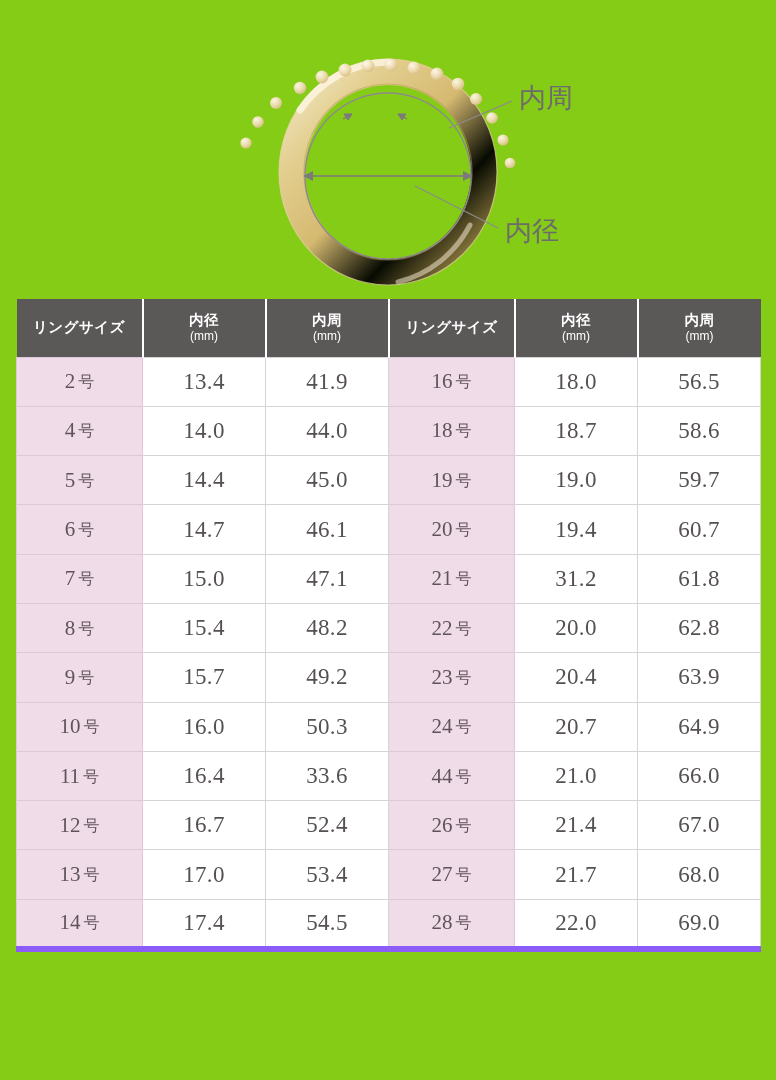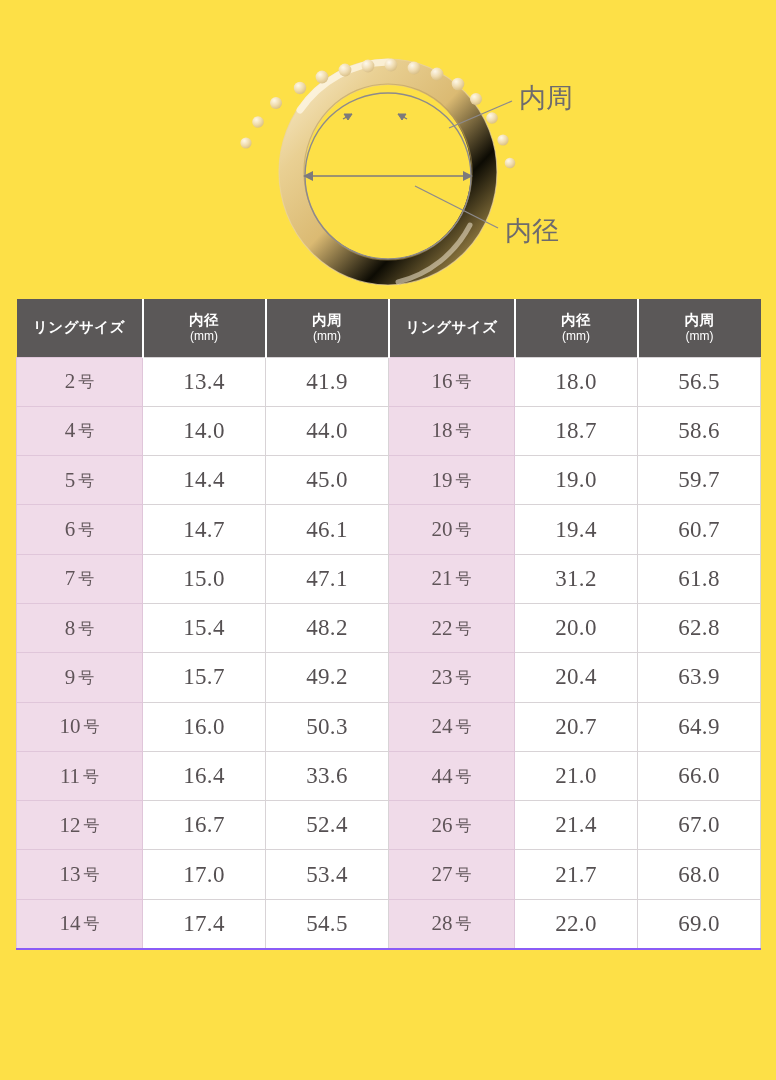--- a/index.html
+++ b/index.html
@@ -5,21 +5,21 @@
   * { margin:0; padding:0; box-sizing:border-box; }
   html, body {
     width:776px; height:1080px;
     background:#ffffff;
     font-family:"Liberation Serif", "DejaVu Serif", serif;
     overflow:hidden;
   }
   #page {
     position:relative;
     width:776px; height:1080px;
-    background:#fde047;
+    background:#84cc16;
   }
 
   
   #diagram {
     position:absolute;
     left:0; top:0;
     width:776px; height:290px;
   }
   #diagram svg { display:block; }
 
@@ -84,21 +84,21 @@
     font-size:16px;
     margin-left:3px;
     font-family:"DejaVu Sans", sans-serif;
     position:relative;
     top:-1px;
   }
   table.size-table tbody td.num {
     font-family:"Liberation Serif","DejaVu Serif",serif;
     letter-spacing:0.3px;
   }
-  table.size-table tbody tr:last-child td { border-bottom:2px solid #8b5cf6; }
+  table.size-table tbody tr:last-child td { border-bottom:6px solid #8b5cf6; }
 </style>
 </head>
 <body>
 
 <div id="page">
 
   <div id="diagram">
     <svg width="776" height="290" viewBox="0 0 776 290" xmlns="http://www.w3.org/2000/svg">
       <defs>
         <linearGradient id="goldBand" x1="0%" y1="0%" x2="100%" y2="100%">

